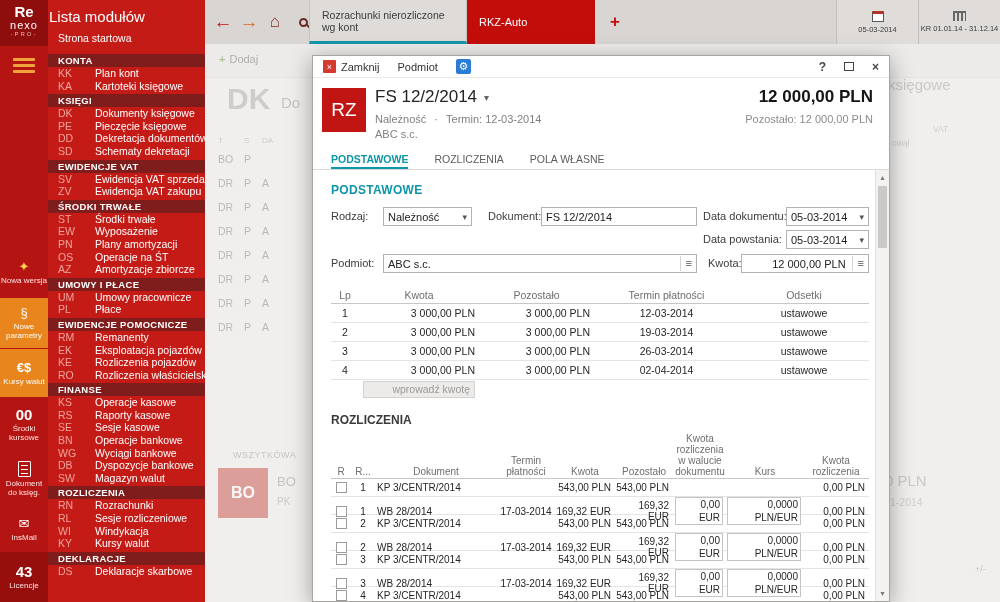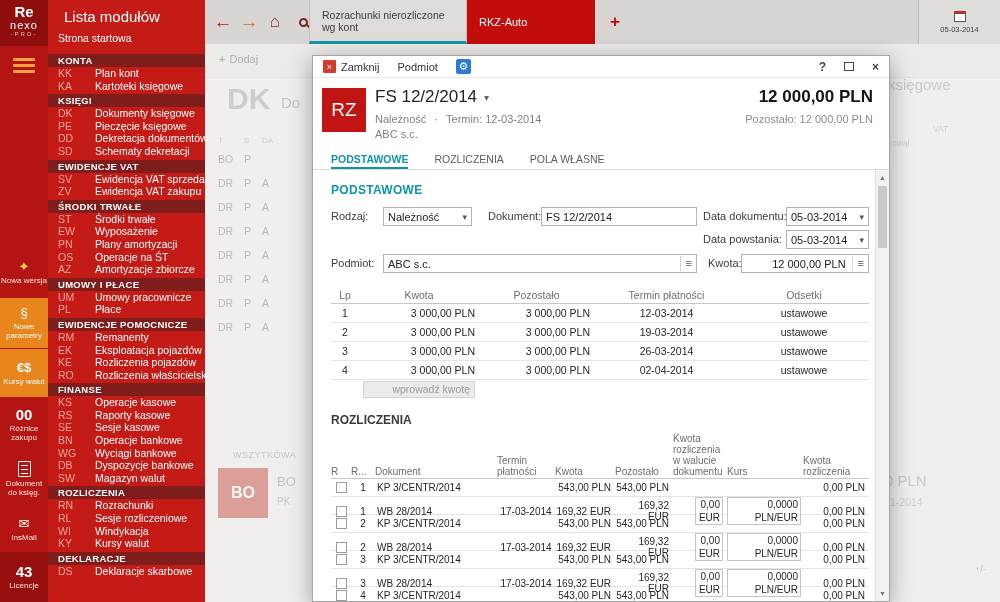--- a/index.html
+++ b/index.html
@@ -18,21 +18,21 @@
   .rail-lbl{font-size:8px;line-height:9px;color:#fde3e0}
   .rail-big{font-size:15px;font-weight:bold;line-height:15px}
   .rail-ic{font-size:13px;line-height:14px}
   .orange{background:#e8851c}
   .orange .rail-lbl{color:#fff}
   .darker{background:#960f0c}
   .docic{width:13px;height:16px;border:1px solid #fff;border-radius:1px;background-image:repeating-linear-gradient(#fff 0 1px,transparent 1px 4px);background-size:7px 11px;background-position:2px 3px;background-repeat:no-repeat}
 
   
   #sidebar{position:absolute;left:48px;top:0;width:157px;height:602px;background:#c41b16;z-index:3;overflow:hidden}
-  .sb-title{color:#fff;font-size:15px;padding:8px 0 4px 16px}
+  .sb-title{color:#fff;font-size:15px;padding:8px 0 4px 1px}
   .sb-home{color:#fff;font-size:10.5px;padding:3px 0 8px 10px;cursor:pointer}
   .sb-section{background:#7f1d1d;color:#fff;font-weight:bold;font-size:9.5px;padding:1px 0 1px 10px;letter-spacing:.3px;margin-top:2px}
   .sb-item{display:flex;gap:20px;padding-left:10px;line-height:12.6px;font-size:10.5px;cursor:pointer;white-space:nowrap}
   .sb-code{color:#f0a49d;width:17px;flex:none}
   .sb-label{color:#fff}
 
   
   #topbar{position:absolute;left:205px;top:0;width:795px;height:44px;background:#d8d5d2;z-index:2}
   .navic{position:absolute;top:0;height:44px;width:24px;display:flex;align-items:center;justify-content:center;font-size:19px;font-weight:bold;cursor:pointer}
   .back{left:6px;color:#c01212}
@@ -121,25 +121,25 @@
   .t1-row{height:19px;align-items:center;border-bottom:1px solid #e6e4e2;font-size:10.5px;color:#262626;cursor:default}
   .t1-row.noborder{border-bottom:none}
   .cell.ctr{text-align:center}
   .cell.rgt{text-align:right;padding-right:4px}
   .cell.lft{text-align:left;padding-left:2px}
   .kwota-input{height:17px;background:#edebe9;border:1px solid #d4d2d0;color:#9a9a9a;font-size:10.5px;text-align:right;padding:1px 4px;margin-left:4px;width:112px;cursor:text}
 
   .t2{width:538px}
   #t2-head,.t2-row{display:grid;grid-template-columns:20px 24px 122px 58px 60px 58px 54px 76px 66px}
   #t2-head{border-bottom:1px solid #c9c7c5;align-items:end;height:46px}
-  .t2-hcell{font-size:10px;line-height:11px;color:#6e6e6e;padding-bottom:3px}
+  .t2-hcell{font-size:10px;line-height:11px;color:#6e6e6e;text-align:center;padding-bottom:3px}
   .t2-row{height:18px;align-items:center;border-bottom:1px solid #e6e4e2;font-size:10px;color:#262626;cursor:default}
   .cbx{display:inline-block;width:11px;height:11px;border:1px solid #9a9a9a;background:#fff;vertical-align:middle;cursor:pointer}
   .mini-input{display:inline-block;border:1px solid #c6c4c2;background:#fff;font-size:10px;text-align:right;padding:0 2px;line-height:13px;cursor:text}
-  .w46{width:28px}
+  .w46{width:48px}
   .w66{width:74px}
 
   .m-scroll{position:absolute;top:114px;right:0;width:14px;bottom:0;background:#f3f2f1;border-left:1px solid #e3e1df;cursor:default}
   .sc-up{position:absolute;top:1px;left:0;width:13px;height:13px;font-size:8px;color:#787878;text-align:center;line-height:13px;cursor:pointer}
   .sc-dn{position:absolute;bottom:1px;left:0;width:13px;height:13px;font-size:8px;color:#787878;text-align:center;line-height:13px;cursor:pointer}
   .sc-thumb{position:absolute;top:16px;left:2px;width:9px;height:62px;background:#cbc9c7;border-radius:1px}
 </style>
 </head>
 <body>
 
@@ -162,21 +162,21 @@
   <div class="rail-item orange" style="top:298px;height:50px">
     <span class="rail-ic">§</span>
     <span class="rail-lbl">Nowe parametry</span>
   </div>
   <div class="rail-item orange" style="top:349px;height:48px">
     <span class="rail-ic" style="font-weight:bold">€$</span>
     <span class="rail-lbl">Kursy walut</span>
   </div>
   <div class="rail-item" style="top:401px;height:46px">
     <span class="rail-big">00</span>
-    <span class="rail-lbl">Różnice zakupu</span>
+    <span class="rail-lbl">Środki kursowe</span>
   </div>
   <div class="rail-item" style="top:452px;height:54px">
     <span class="docic"></span>
     <span class="rail-lbl">Dokument do księg.</span>
   </div>
   <div class="rail-item" style="top:509px;height:40px">
     <span class="rail-ic">✉</span>
     <span class="rail-lbl">InsMail</span>
   </div>
   <div class="rail-item darker" style="top:552px;height:50px">
@@ -337,20 +337,24 @@
     <span>wg kont</span>
   </div>
   <div class="tab tab2">
     <span>RKZ-Auto</span>
   </div>
   <span class="navic newtab">+</span>
   <div class="widgets">
     <div class="widget">
       <span class="cal"></span>
       <span class="wtxt">05-03-2014</span>
+    </div>
+    <div class="widget">
+      <span class="bank"></span>
+      <span class="wtxt">KR 01.01.14 - 31.12.14</span>
     </div>
   </div>
 </div>
 
 <div id="bgcontent">
   <div class="bg-toolbar"></div>
   <div class="bg-add">
     <span class="plus">+</span><span>Dodaj</span>
   </div>
   <div class="bg-dk">DK</div>

